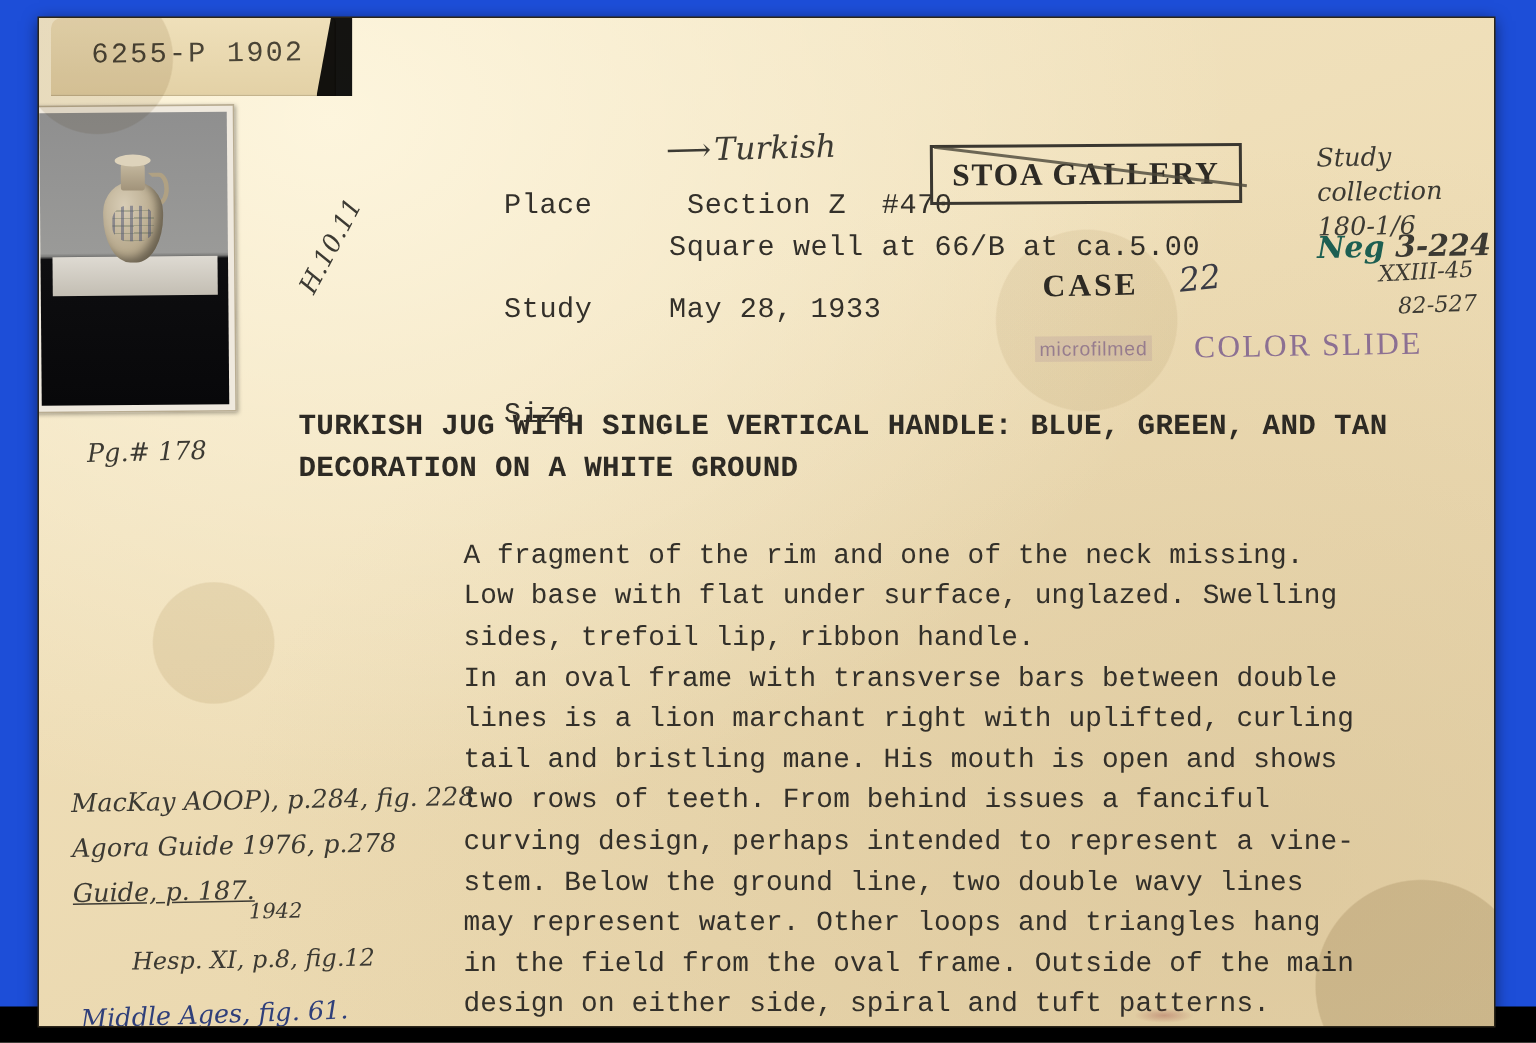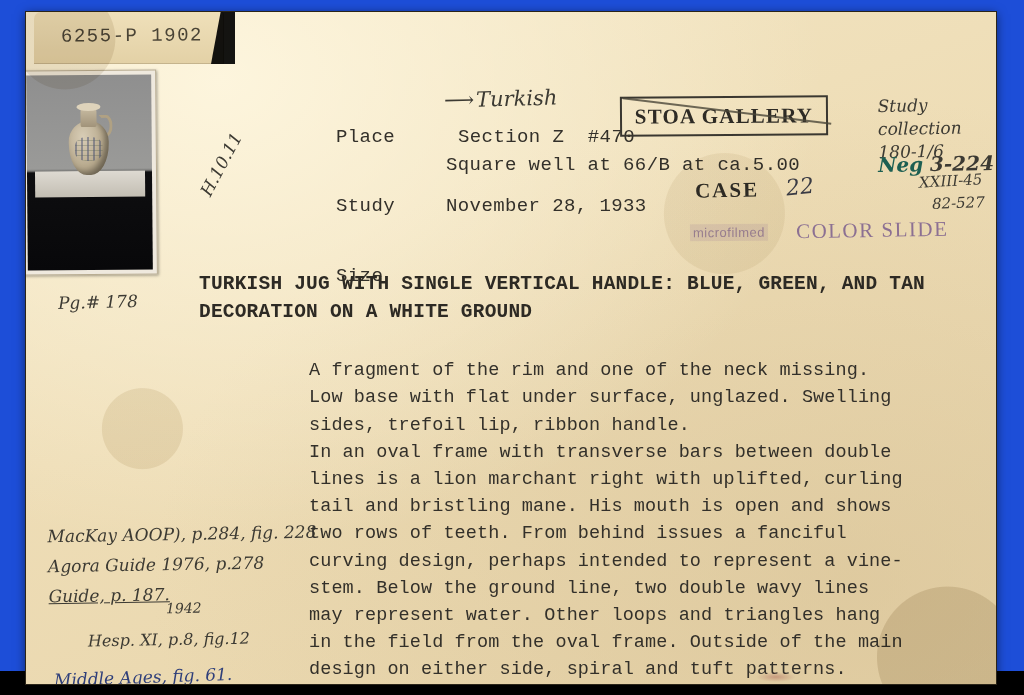--- a/index.html
+++ b/index.html
@@ -372,21 +372,21 @@
           <div class="vessel-lip"></div>
         </div>
       </div>
     </div>
 
     <div class="typed tf-label" style="left:310px; top:112px;">Place</div>
     <div class="typed tf-value" style="left:420px; top:112px;margin-left:12px;">Section Z  #470</div>
     <div class="typed tf-value" style="left:420px; top:140px;">Square well at 66/B at ca.5.00</div>
 
     <div class="typed tf-label" style="left:310px; top:181px;">Study</div>
-    <div class="typed tf-value" style="left:420px; top:181px;">November 28, 1933</div>
+    <div class="typed tf-value" style="left:420px; top:181px;">May 28, 1933</div>
 
     <div class="typed tf-label" style="left:310px; top:220px;margin-top:31px;">Size</div>
 
     <div class="stoa-box">
       <span>STOA GALLERY</span>
     </div>
     <div class="strike-through"></div>
 
     <div class="case-stamp">CASE</div>
     <div class="case-num hand">22</div>

